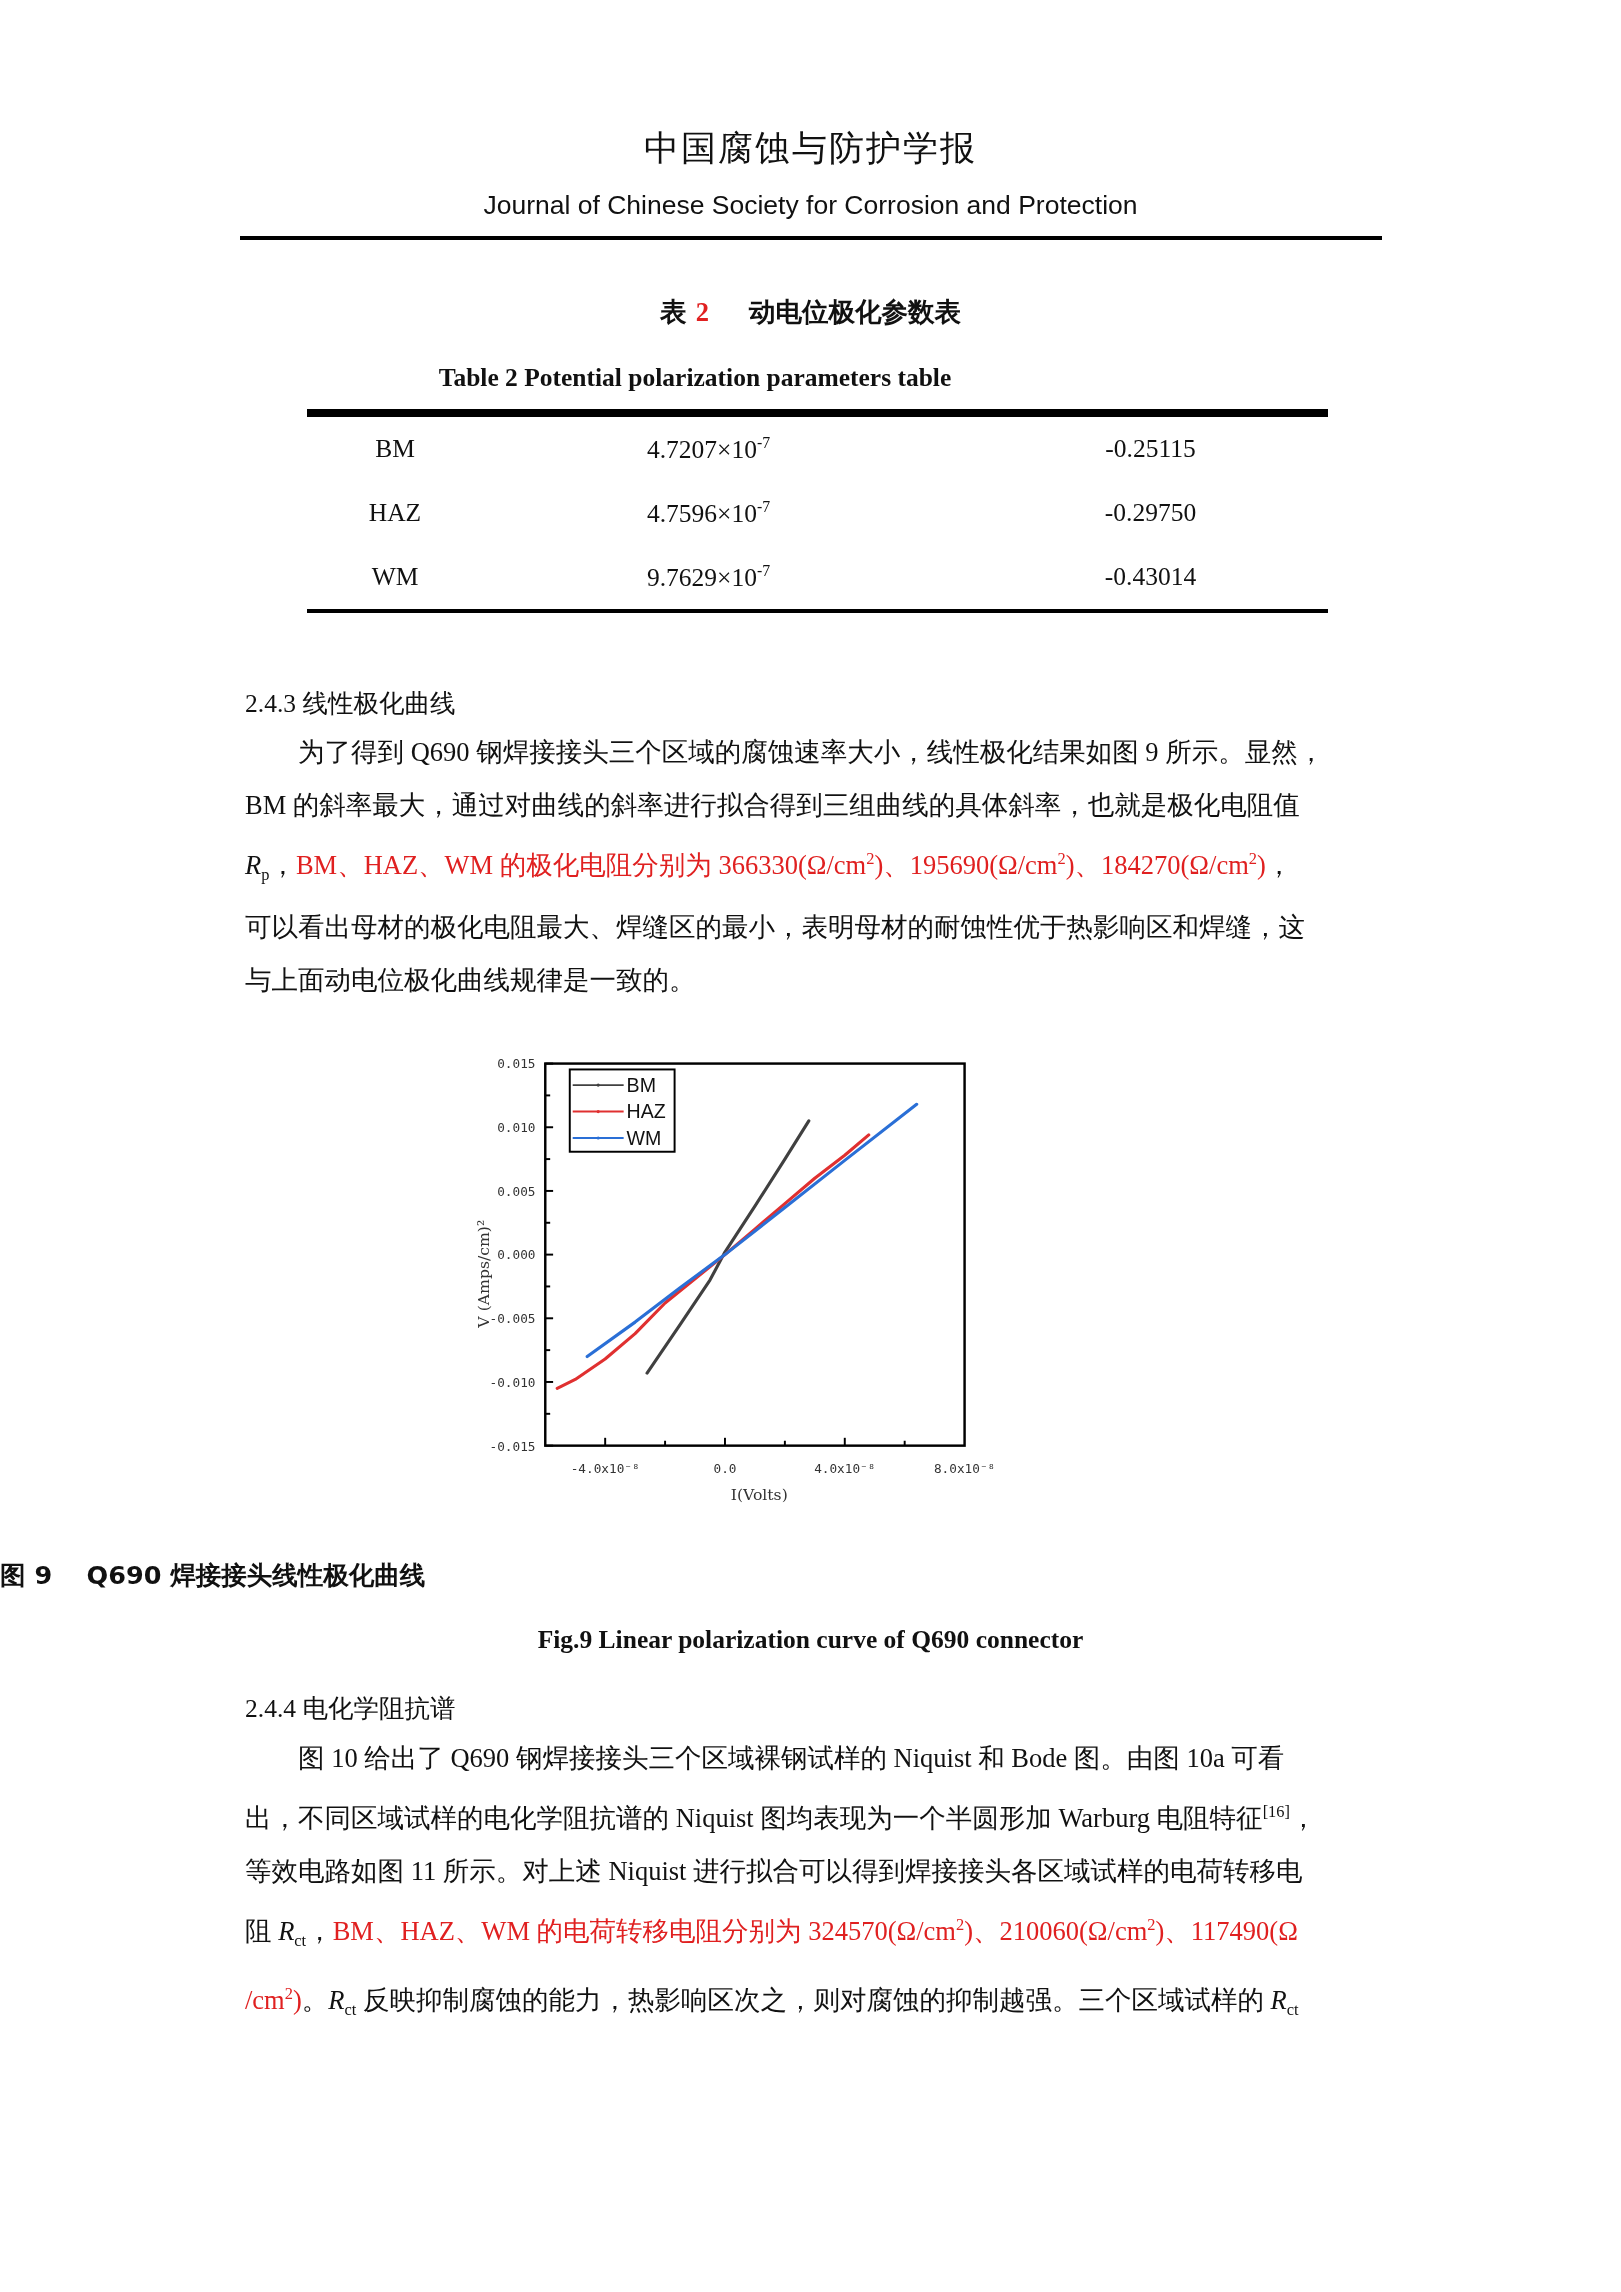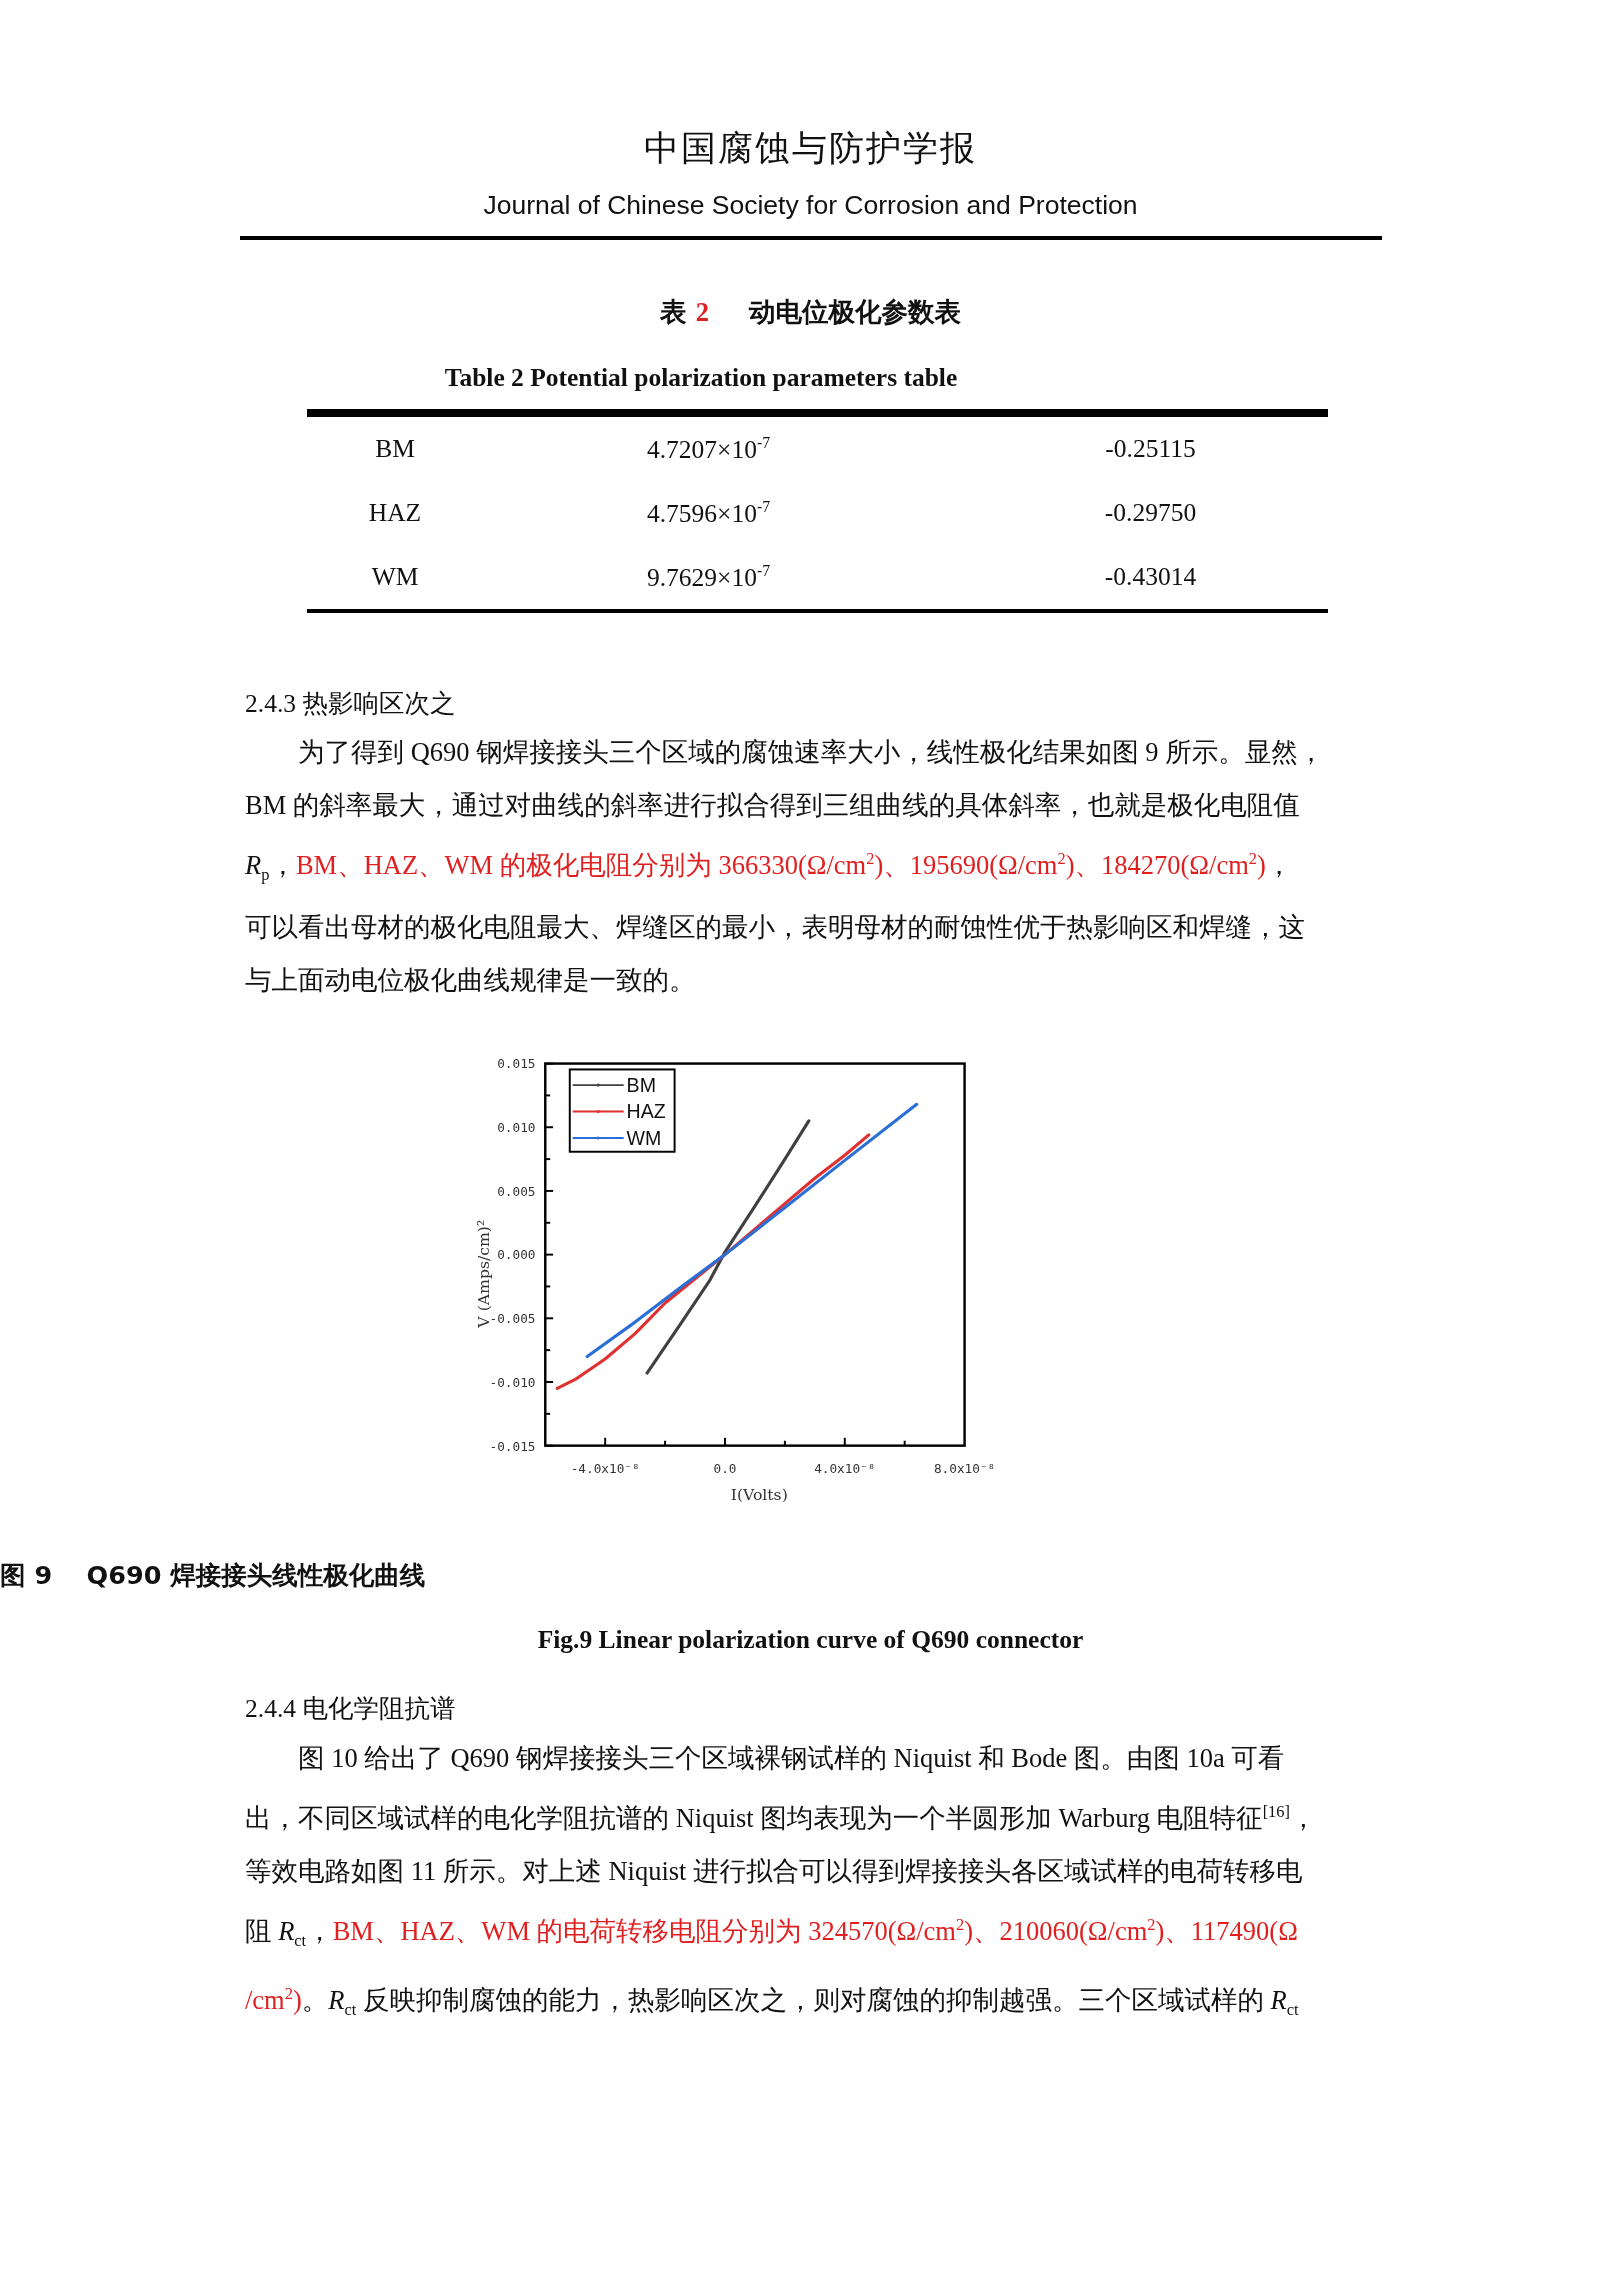--- a/index.html
+++ b/index.html
@@ -9,21 +9,21 @@
   .journal-cn { left: 0; width: 1621px; top: 125px; text-align: center;
                 font-family: "DejaVu Sans", sans-serif; font-size: 35px; letter-spacing: 2px; color:#111; }
   .journal-en { left: 0; width: 1621px; top: 190px; text-align: center;
                 font-family: "Liberation Sans", sans-serif; font-size: 26.5px; color:#111; }
   .header-rule { left: 240px; top: 236px; width: 1142px; height: 3.9px; background: #000; }
 
   .tbl-title-cn { left: 0; width: 1621px; top: 294px; text-align: center;
                   font-family: "DejaVu Sans", sans-serif; font-weight: bold; font-size: 26.5px; }
   .tbl-title-cn .num { color: #e02020; font-family: "Liberation Serif", serif; }
   .tbl-title-en { left: 0; width: 1390px; top: 363px; text-align: center;
-                  font-weight: bold; font-size: 25.5px; margin-left: 6px; }
+                  font-weight: bold; font-size: 25.5px; }
 
   .tbl { left: 307px; top: 409px; width: 1021px; }
   .rule-thick { height: 3.9px; background: #000; width: 100%; }
   .trow { display: flex; align-items: center; font-size: 25.5px; }
   .thead-row { height: 65px; }
   .tbody-row { height: 64px; }
   .c1 { width: 176px; text-align: center; }
   .c2 { width: 392px; text-align: center; padding-left: 59px; box-sizing: border-box; }
   .c3 { width: 453px; text-align: center; padding-left: 98px; box-sizing: border-box; }
   .it { font-style: italic; }
@@ -73,21 +73,21 @@
     <div class="c3">-0.29750</div>
   </div>
   <div class="trow tbody-row">
     <div class="c1">WM</div>
     <div class="c2"><span>9.7629×10</span><sup>-7</sup></div>
     <div class="c3">-0.43014</div>
   </div>
   <div class="rule-thick"></div>
 </div>
 
-<div class="abs section-head" style="top:686px">2.4.3  热影响区次之</div>
+<div class="abs section-head" style="top:686px">2.4.3  线性极化曲线</div>
 <div class="abs para" style="top:726px">
   <div><span class="indent"></span><span>为了得到 Q690 钢焊接接头三个区域的腐蚀速率大小，线性极化结果如图 9 所示。显然，</span></div>
   <div>BM 的斜率最大，通过对曲线的斜率进行拟合得到三组曲线的具体斜率，也就是极化电阻值</div>
   <div style="white-space:nowrap"><span class="it">R</span><sub>p</sub><span>，</span><span class="red"><span>BM、HAZ、WM 的极化电阻分别为 366330(Ω/cm</span><sup>2</sup><span>)、195690(Ω/cm</span><sup>2</sup><span>)、184270(Ω/cm</span><sup>2</sup><span>)</span></span><span>，</span></div>
   <div>可以看出母材的极化电阻最大、焊缝区的最小，表明母材的耐蚀性优于热影响区和焊缝，这</div>
   <div>与上面动电位极化曲线规律是一致的。</div>
 </div>
 
 <div class="abs chart">
   <svg id="chart-svg" width="627" height="490" viewBox="500 1060 640 500">

